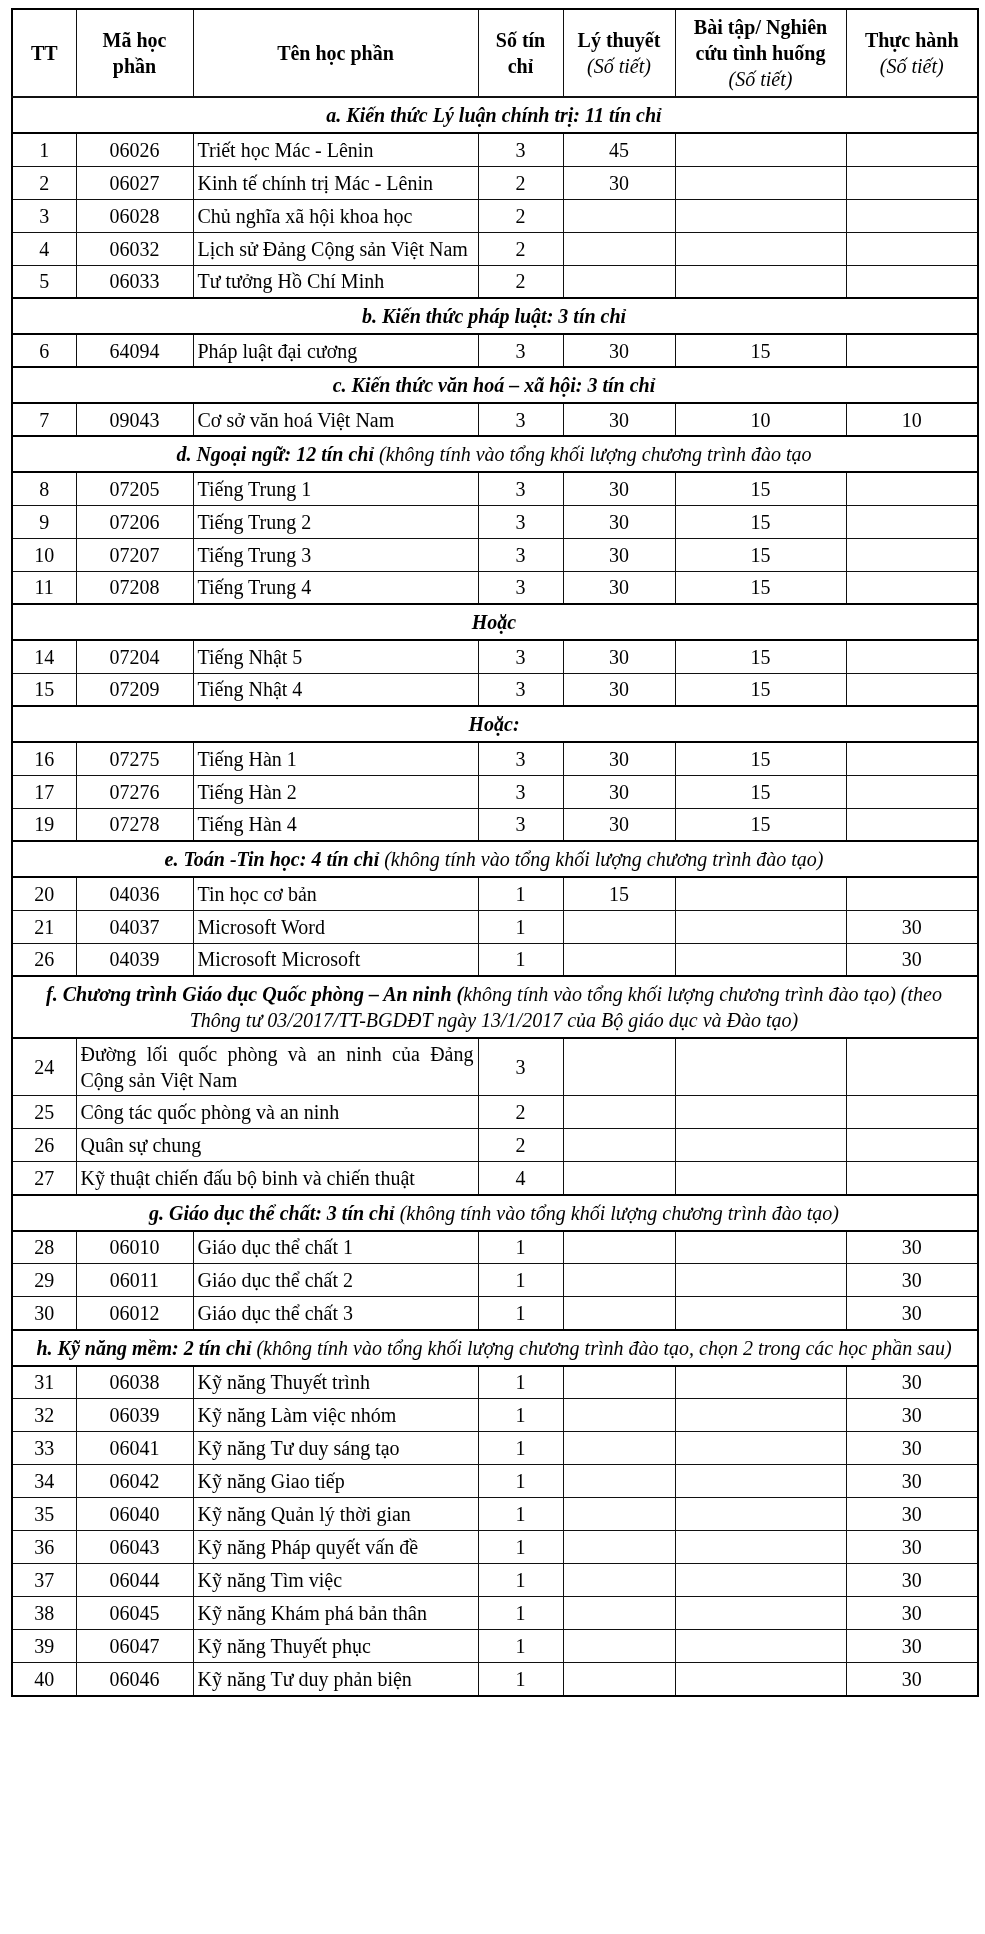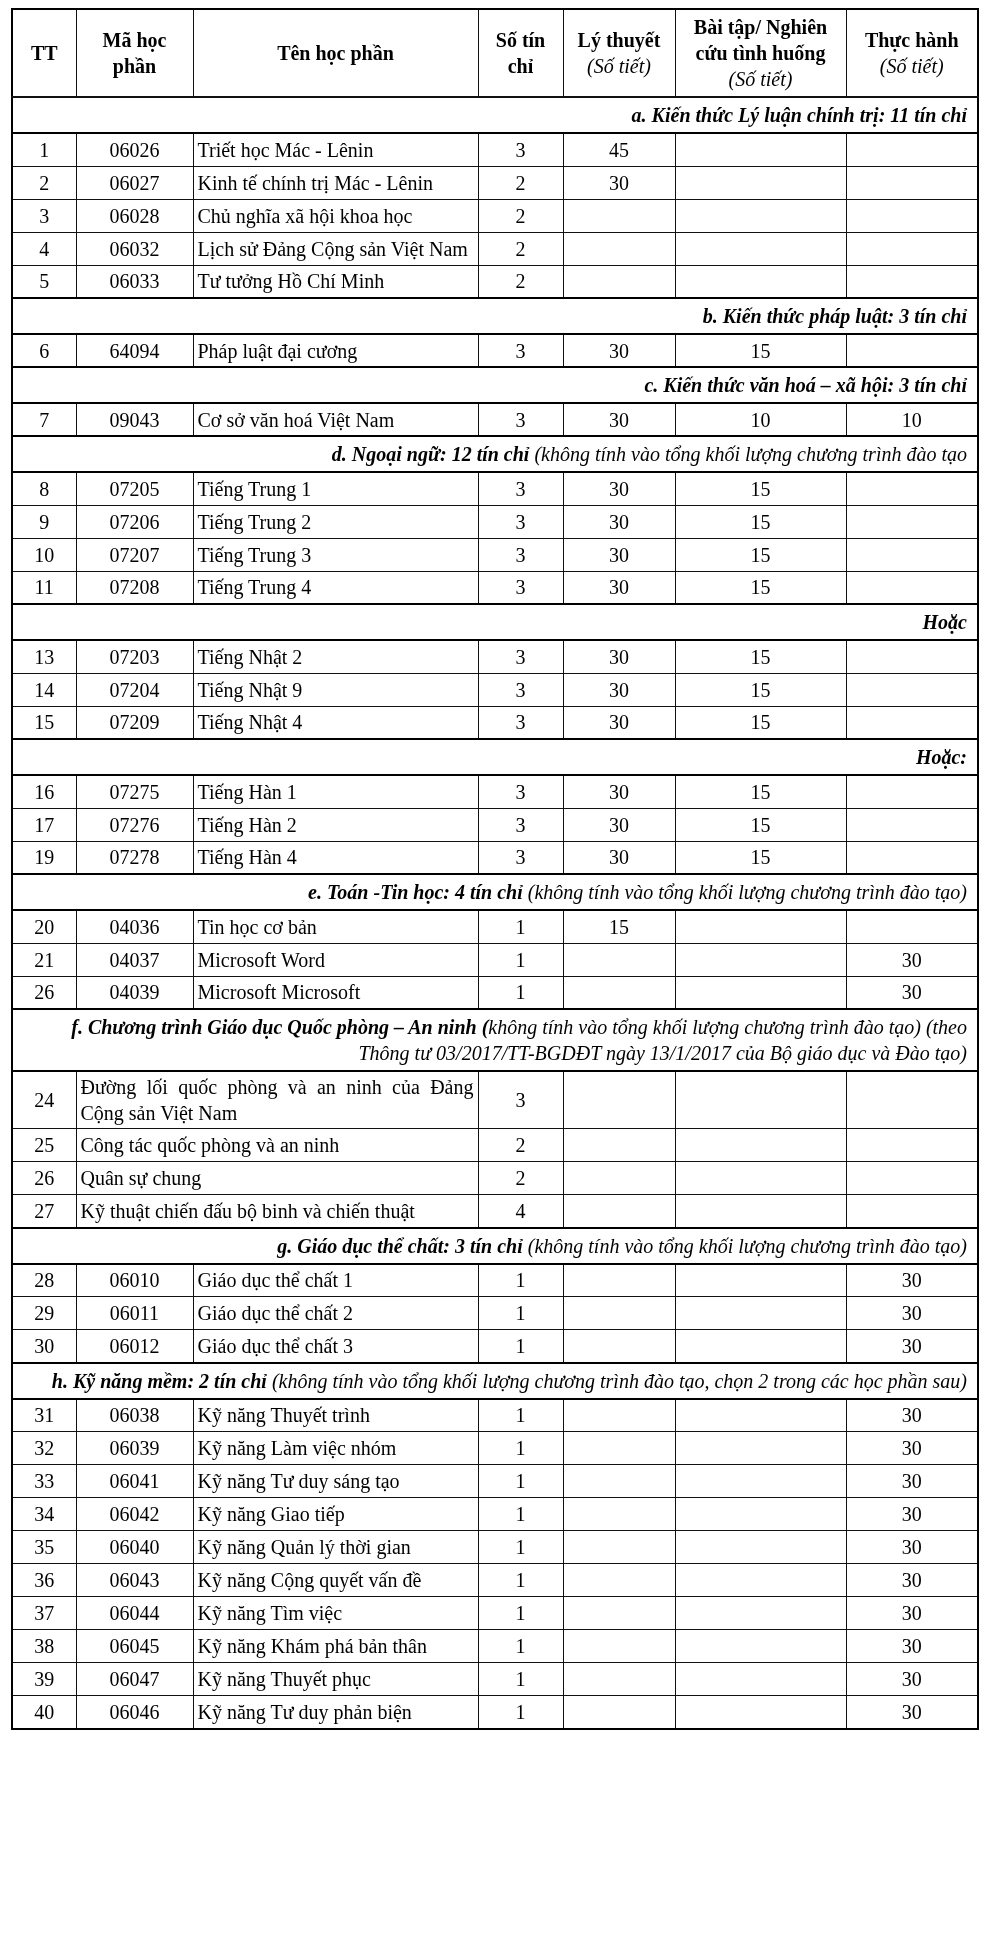--- a/index.html
+++ b/index.html
@@ -44,21 +44,21 @@
     font-weight: normal;
     font-style: italic;
     display: block;
   }
   tr.section td {
     border-top: 2px solid #000;
     border-bottom: 2px solid #000;
     font-style: italic;
     padding: 4px 10px 4px 8px;
     height: 36px;
-    text-align: right;
+    text-align: center;
   }
   tr.section td b { font-weight: bold; }
   tr.course td { height: 33px; padding: 2px 4px; }
   td.c-center { text-align: center; }
   td.c-name {
     text-align: left;
     padding-left: 10px;
     padding-right: 8px;
     margin-top: 37px;
   }
@@ -201,32 +201,23 @@
           <td class="c-name">Tiếng Trung 4</td>
           <td class="c-center">3</td>
           <td class="c-center">30</td>
           <td class="c-center">15</td>
           <td class="c-center"></td>
         </tr>
         <tr class="section">
           <td colspan="7"><b>Hoặc</b></td>
         </tr>
         <tr class="course">
-          <td class="c-center">13</td>
-          <td class="c-center">07203</td>
-          <td class="c-name">Tiếng Nhật 2</td>
-          <td class="c-center">3</td>
-          <td class="c-center">30</td>
-          <td class="c-center">15</td>
-          <td class="c-center"></td>
-        </tr>
-        <tr class="course">
           <td class="c-center">14</td>
           <td class="c-center">07204</td>
-          <td class="c-name">Tiếng Nhật 9</td>
+          <td class="c-name">Tiếng Nhật 5</td>
           <td class="c-center">3</td>
           <td class="c-center">30</td>
           <td class="c-center">15</td>
           <td class="c-center"></td>
         </tr>
         <tr class="course">
           <td class="c-center">15</td>
           <td class="c-center">07209</td>
           <td class="c-name">Tiếng Nhật 4</td>
           <td class="c-center">3</td>
@@ -403,21 +394,21 @@
           <td class="c-center">06040</td>
           <td class="c-name">Kỹ năng Quản lý thời gian</td>
           <td class="c-center">1</td>
           <td class="c-center"></td>
           <td class="c-center"></td>
           <td class="c-center">30</td>
         </tr>
         <tr class="course">
           <td class="c-center">36</td>
           <td class="c-center">06043</td>
-          <td class="c-name">Kỹ năng Cộng quyết vấn đề</td>
+          <td class="c-name">Kỹ năng Pháp quyết vấn đề</td>
           <td class="c-center">1</td>
           <td class="c-center"></td>
           <td class="c-center"></td>
           <td class="c-center">30</td>
         </tr>
         <tr class="course">
           <td class="c-center">37</td>
           <td class="c-center">06044</td>
           <td class="c-name">Kỹ năng Tìm việc</td>
           <td class="c-center">1</td>

